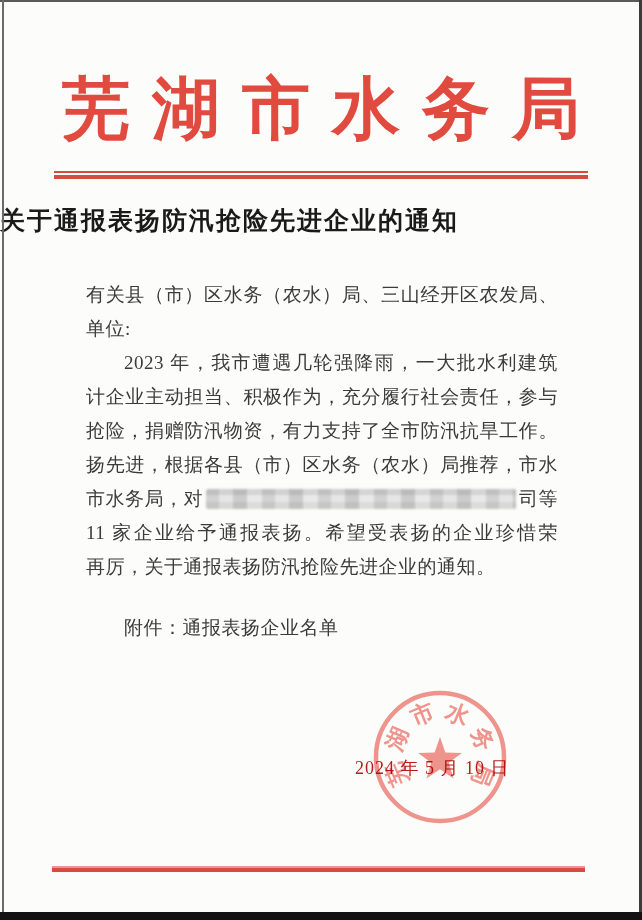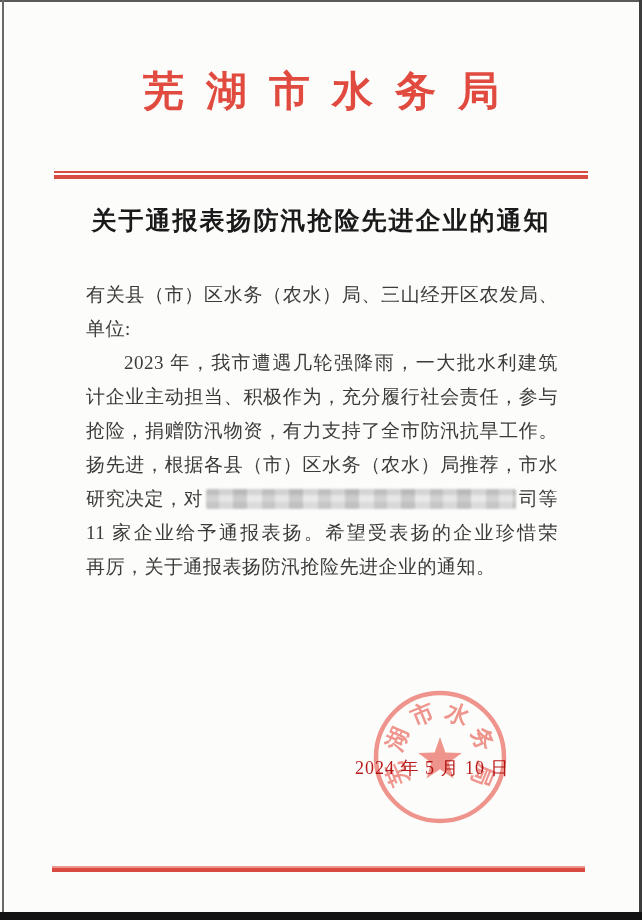--- a/index.html
+++ b/index.html
@@ -19,31 +19,30 @@
   
   .edge-top{position:absolute;left:0;top:0;width:100%;height:2px;background:#5a5a5a;}
   .edge-left{position:absolute;left:2px;top:0;width:2px;height:100%;background:#6a6a6a;}
   .edge-right{position:absolute;right:0;top:0;width:3px;height:100%;background:#3c3c3c;}
   .edge-bottom{position:absolute;left:0;bottom:0;width:100%;height:8px;background:#121212;}
 
   .agency-header{
     position:absolute;top:64px;left:0;width:100%;
     text-align:center;
     color:var(--red-header);
-    font-size:41px;font-weight:bold;
+    font-size:68px;font-weight:bold;
     letter-spacing:22px;padding-left:22px;box-sizing:border-box;
     white-space:nowrap;
   }
   .red-rule{
     position:absolute;left:54px;top:171px;width:534px;height:8px;
     background:linear-gradient(180deg,var(--red-rule) 0 2.5px,#fcfcfa 2.5px 4px,var(--red-rule) 4px 8px);
   }
   .doc-title{
     position:absolute;top:204px;left:0;width:100%;margin:0;
-    text-align:center;
     color:#1a1a1a;font-size:25px;font-weight:bold;letter-spacing:2px;
     white-space:nowrap;
   }
   .body-col{
     position:absolute;left:86px;top:278px;width:472px;
     color:var(--ink);
     font-size:19px;line-height:34px;
     letter-spacing:0.5px;
   }
   .bl{height:34px;overflow:hidden;white-space:nowrap;}
@@ -85,28 +84,29 @@
 
   <div class="body-col">
     <div class="bl jl">有关县（市）区水务（农水）局、三山经开区农发局、有关</div>
     <div class="bl">单位:</div>
     <div class="bl jl indent">2023 年，我市遭遇几轮强降雨，一大批水利建筑施工设</div>
     <div class="bl jl">计企业主动担当、积极作为，充分履行社会责任，参与防汛</div>
     <div class="bl jl">抢险，捐赠防汛物资，有力支持了全市防汛抗旱工作。为表</div>
     <div class="bl jl">扬先进，根据各县（市）区水务（农水）局推荐，市水务局</div>
 
     <div class="bl redline">
-      <span class="seg">研究决定，对</span>
+      <span class="seg">市水务局，对</span>
       <span class="redact"></span>
       <span class="seg">司等</span>
     </div>
 
     <div class="bl jl">11 家企业给予通报表扬。希望受表扬的企业珍惜荣誉，再接</div>
     <div class="bl">再厉，关于通报表扬防汛抢险先进企业的通知。</div>
 
+    <div class="bl attachment">附件：通报表扬企业名单</div>
   </div>
 
   <div class="date-line">2024 年 5 月 10 日</div>
 
   <svg class="seal" viewBox="0 0 140 140" xmlns="http://www.w3.org/2000/svg">
     <circle cx="70" cy="70" r="64" fill="none" stroke="#ee7f76" stroke-width="4.5"></circle>
     <polygon fill="#ee7f76" points="70,50 75.4,65.6 91.9,65.9 78.8,75.8 83.5,91.6 70,82.2 56.5,91.6 61.2,75.8 48.1,65.9 64.6,65.6"></polygon>
     <g id="seal-chars" fill="#ee7f76" font-weight="bold" font-size="23" font-family="Liberation Serif, DejaVu Serif, serif" text-anchor="middle">
         <text transform="translate(27.3,87.2) rotate(-112)" dominant-baseline="central">芜</text>
         <text transform="translate(27.7,52.0) rotate(-67)" dominant-baseline="central">湖</text>

